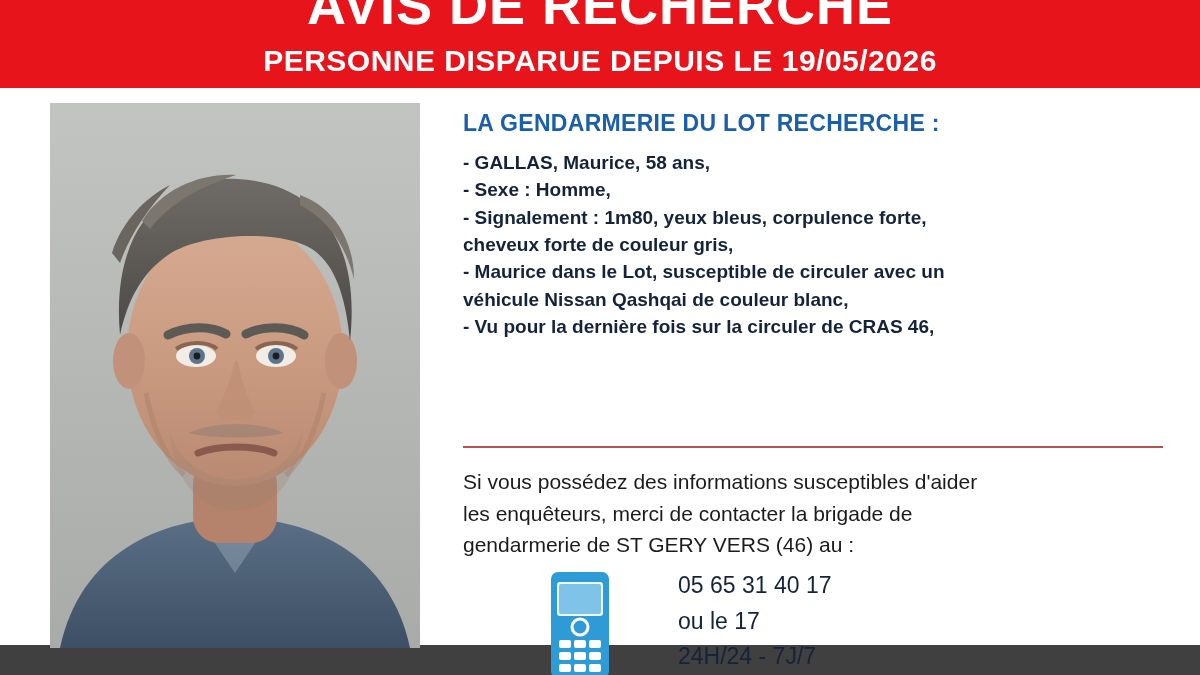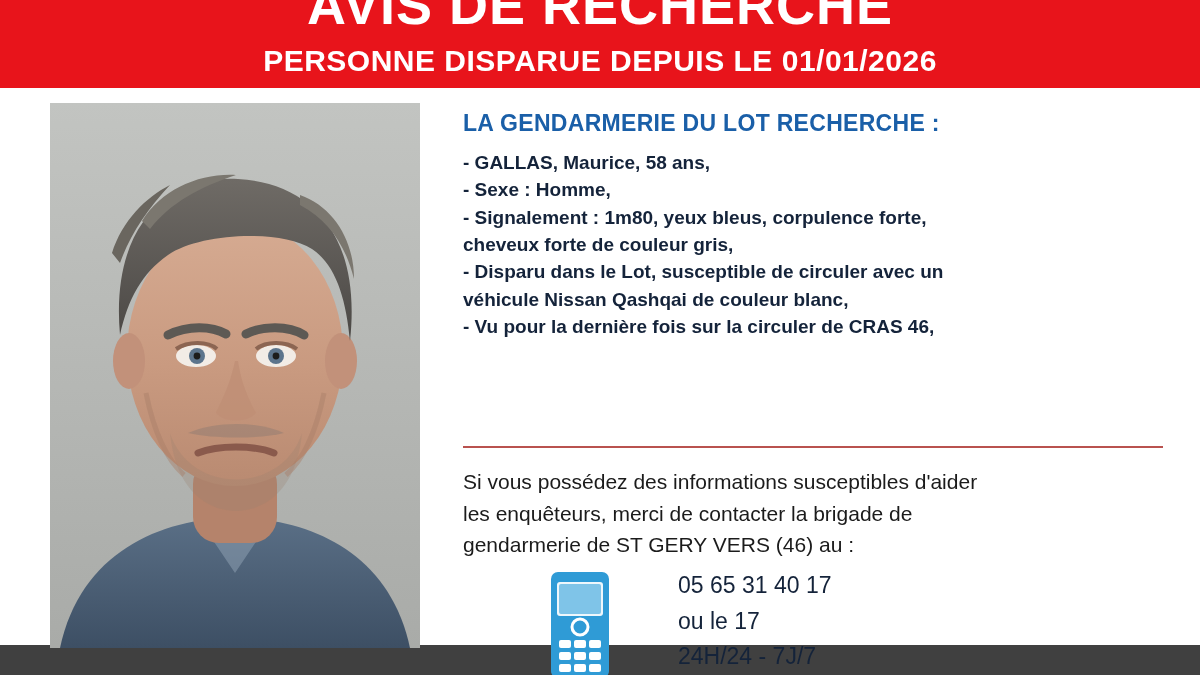--- a/index.html
+++ b/index.html
@@ -131,21 +131,21 @@
   }
   .phone-numbers div { white-space: nowrap; }
 </style>
 </head>
 <body>
 
 <div class="poster">
 
   <div class="header-band">
     <div class="header-title">AVIS DE RECHERCHE</div>
-    <div class="header-sub">PERSONNE DISPARUE DEPUIS LE 01/01/2026</div>
+    <div class="header-sub">PERSONNE DISPARUE DEPUIS LE 19/05/2026</div>
   </div>
 
   <div class="content">
 
     <div class="photo-frame">
       <svg class="photo-svg" width="370" height="545" viewBox="0 0 370 545">
         <defs>
           <linearGradient id="bg" x1="0" y1="0" x2="0" y2="1">
             <stop offset="0%" stop-color="#c2c4c1"></stop>
             <stop offset="100%" stop-color="#a9aba8"></stop>
@@ -204,21 +204,21 @@
         <path d="M274 290 C 266 330, 252 358, 236 372" stroke="#a87e68" stroke-width="5" fill="none" opacity="0.45"></path>
       </svg>
     </div>
 
     <div class="info">
       <div class="info-head">LA GENDARMERIE DU LOT RECHERCHE :</div>
       <p class="info-line">- GALLAS, Maurice, 58 ans,</p>
       <p class="info-line">- Sexe : Homme,</p>
       <p class="info-line">- Signalement : 1m80, yeux bleus, corpulence forte,</p>
       <p class="info-line">cheveux forte de couleur gris,</p>
-      <p class="info-line">- Disparu dans le Lot, susceptible de circuler avec un</p>
+      <p class="info-line">- Maurice dans le Lot, susceptible de circuler avec un</p>
       <p class="info-line">véhicule Nissan Qashqai de couleur blanc,</p>
       <p class="info-line">- Vu pour la dernière fois sur la circuler de CRAS 46,</p>
     </div>
 
     <div class="divider"></div>
 
     <div class="appeal">
       <div>Si vous possédez des informations susceptibles d'aider</div>
       <div>les enquêteurs, merci de contacter la brigade de</div>
       <div>gendarmerie de ST GERY VERS (46)  au :</div>

